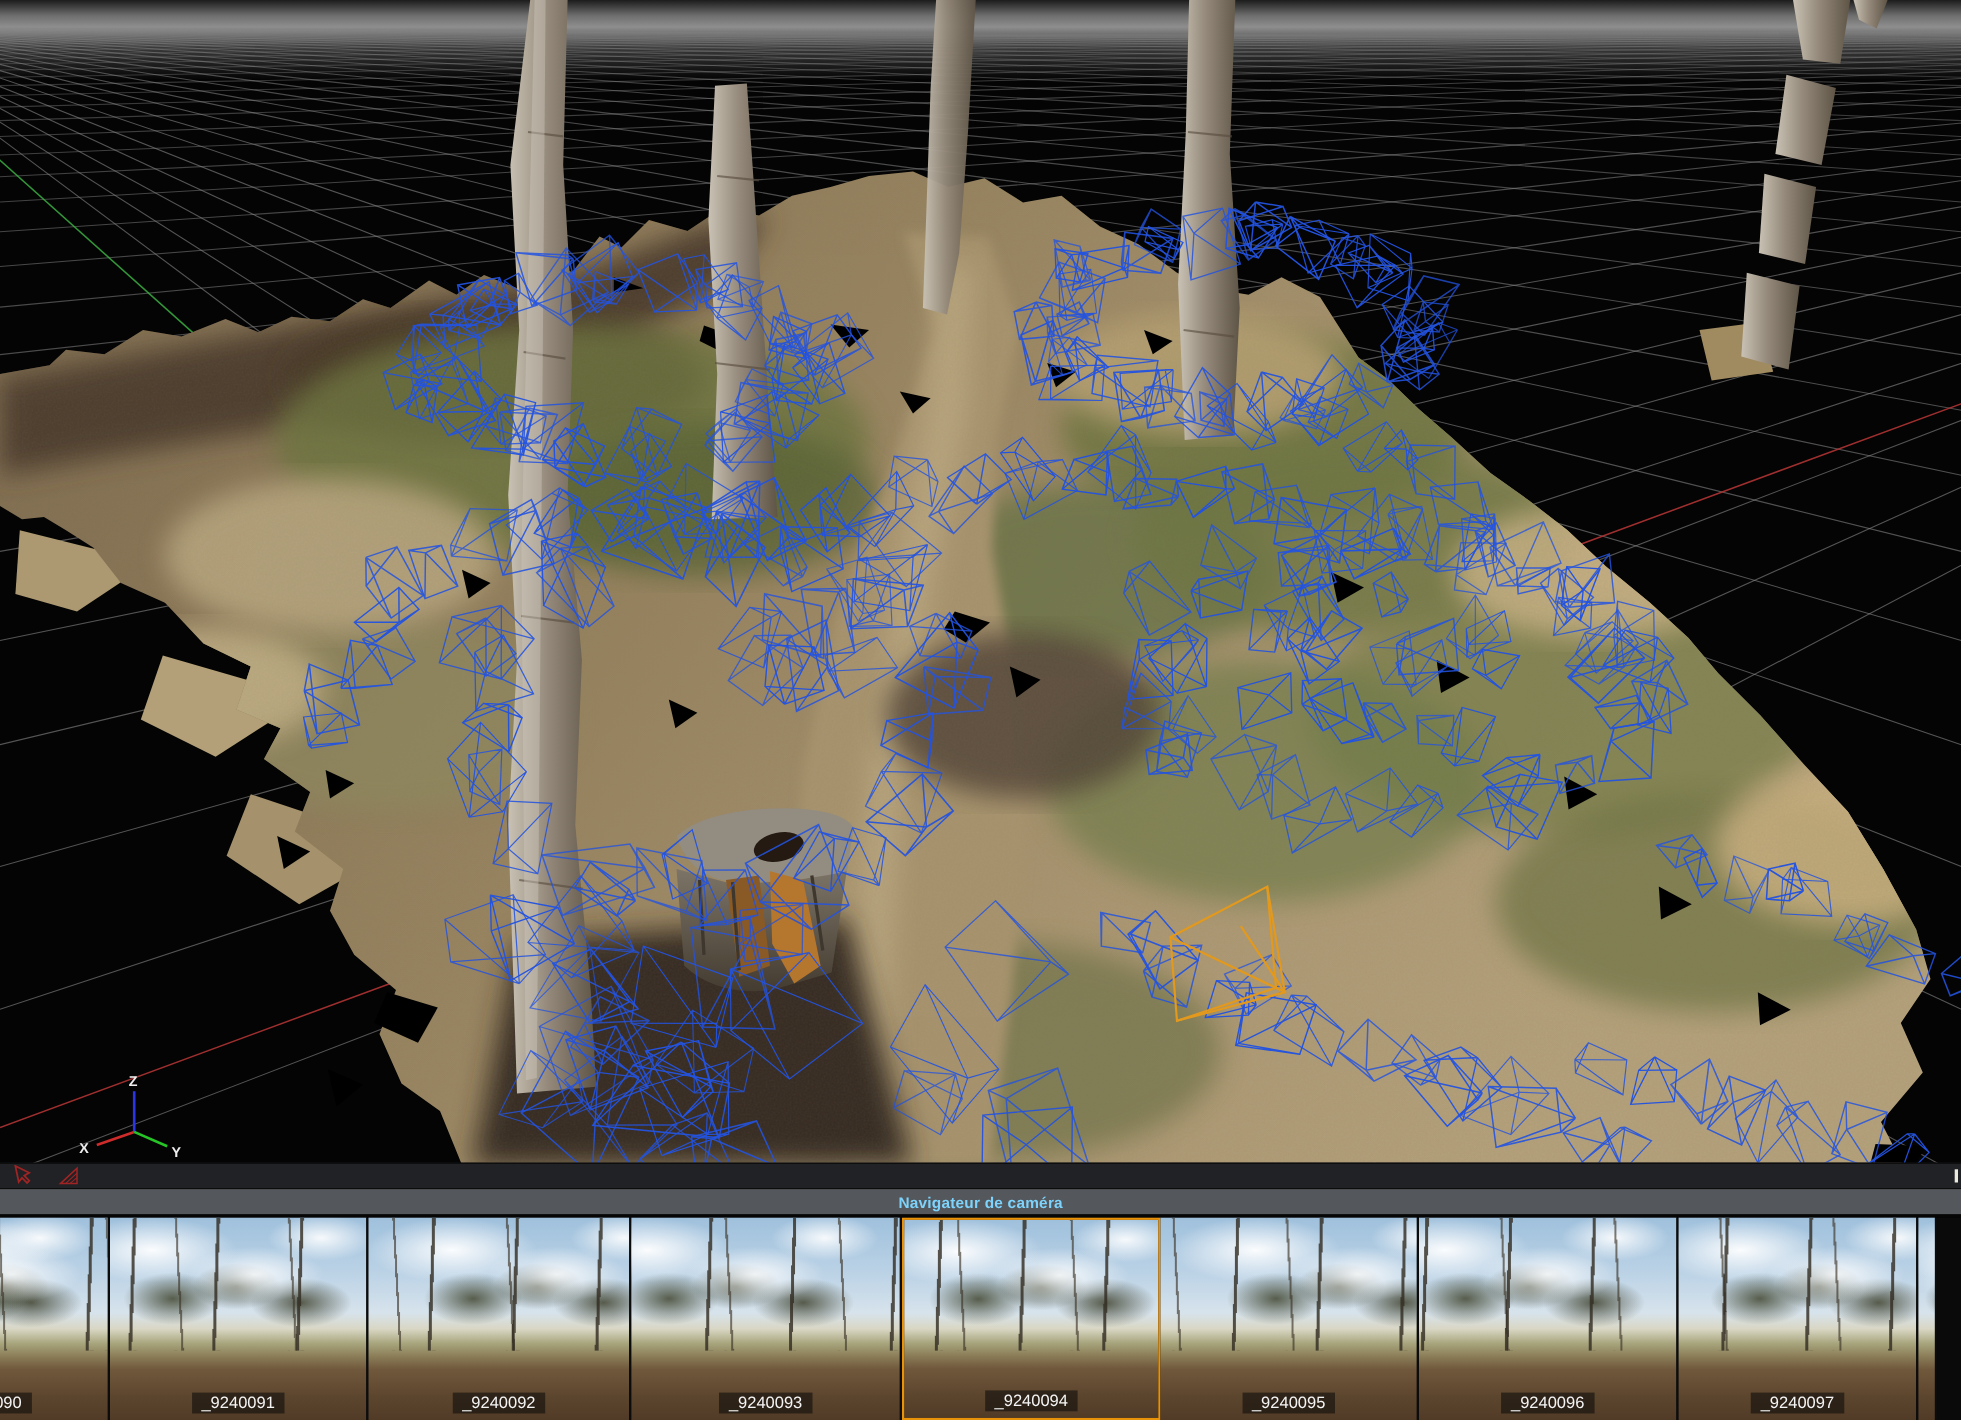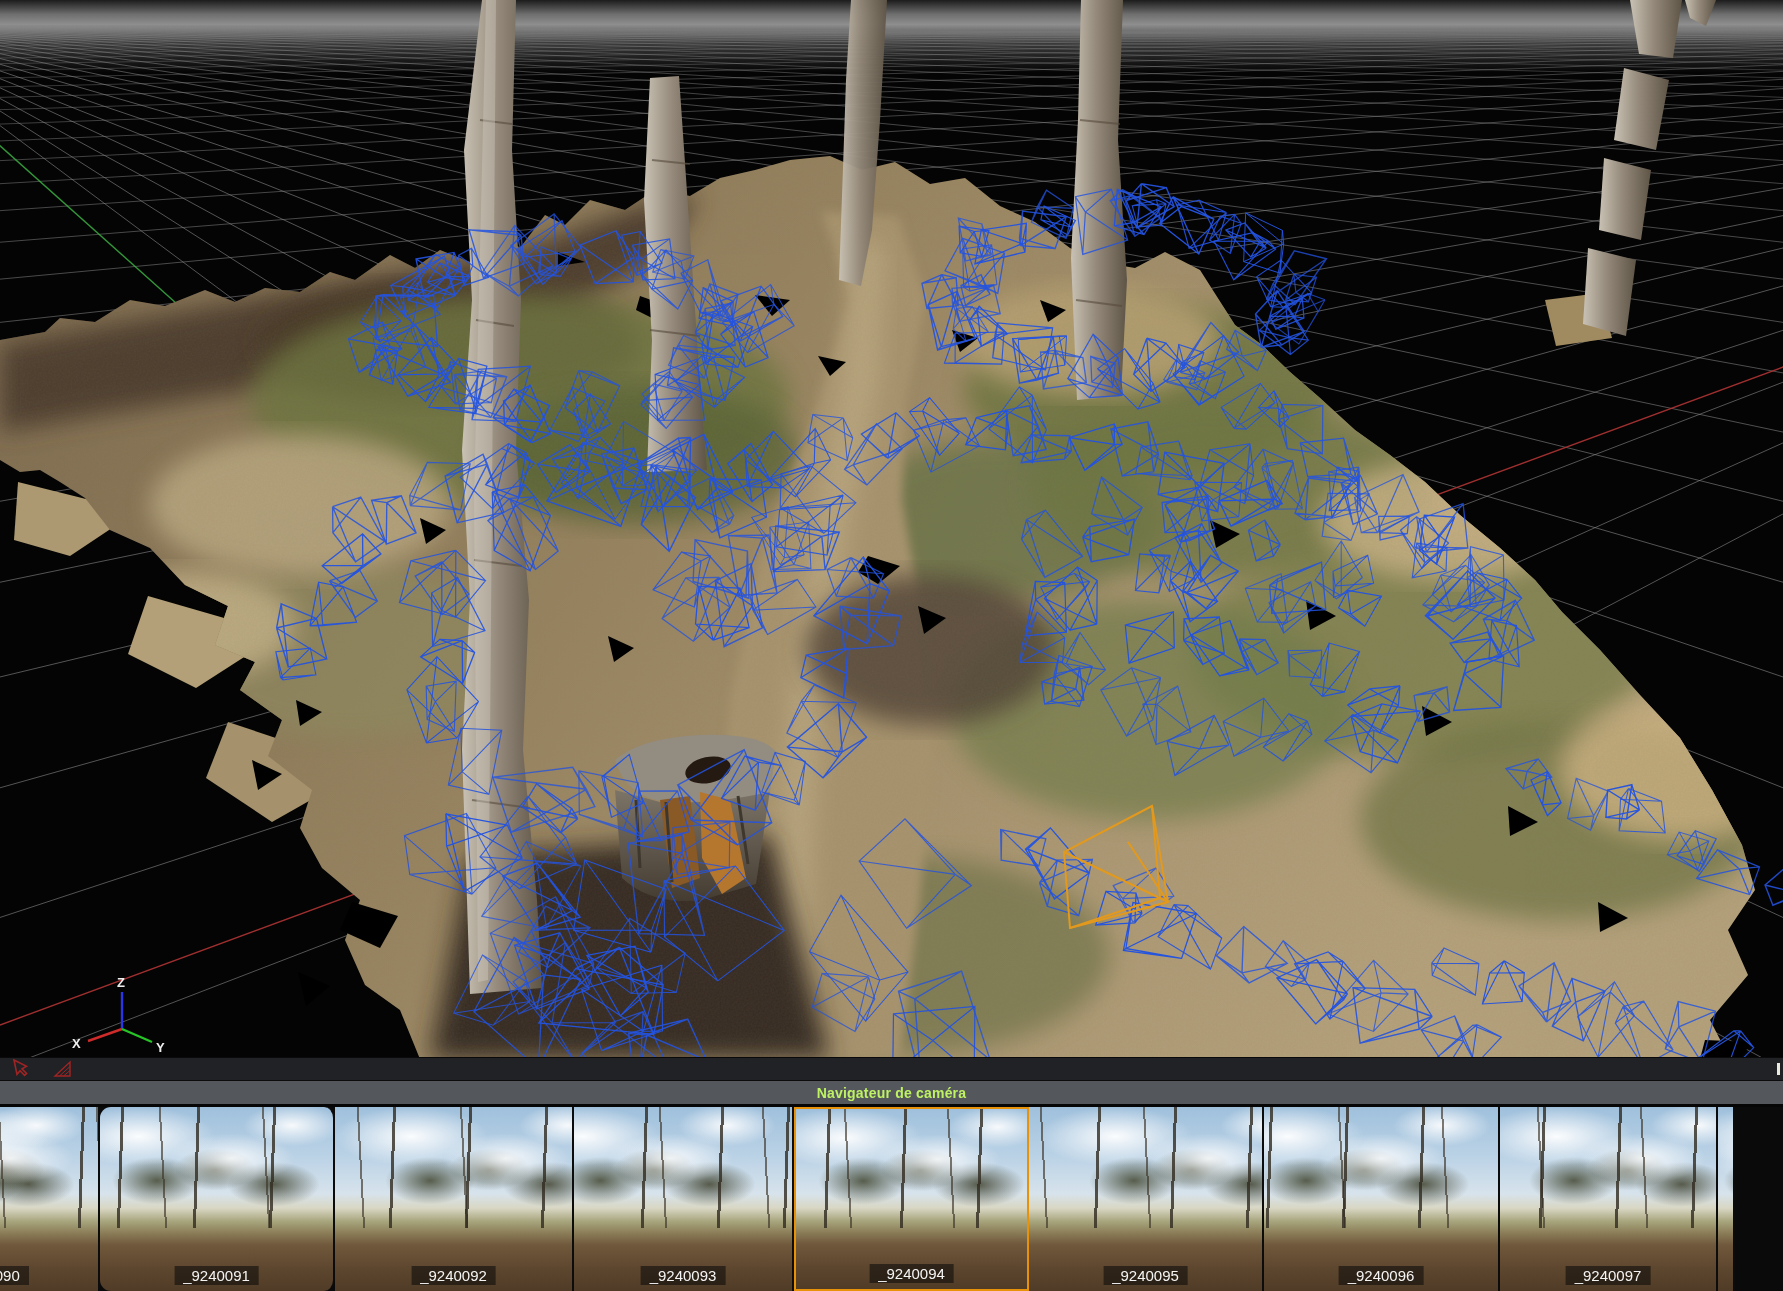--- a/index.html
+++ b/index.html
@@ -13,21 +13,21 @@
   
   #view-toolbar{position:relative;width:1783px;height:22px;background:#202226;border-top:1px solid #0a0a0a;}
   #view-toolbar .ticon{position:absolute;top:1px;width:20px;height:20px;}
   #view-toolbar .ticon.c1{left:10px;}
   #view-toolbar .ticon.c2{left:52px;}
   #scroll-dash{position:absolute;right:3px;top:5px;width:3px;height:12px;background:#eaeadf;}
 
   
   #nav-header{width:1783px;height:23px;background:#54575b;border-top:1px solid #0c0c0c;
     display:flex;align-items:center;justify-content:center;}
-  #nav-header span{color:#bef264;font-weight:bold;font-size:14px;letter-spacing:.2px;}
+  #nav-header span{color:#7dd3fc;font-weight:bold;font-size:14px;letter-spacing:.2px;}
   #nav-gap{width:1783px;height:3px;background:#060606;}
 
   
   #filmstrip{width:1783px;height:184px;display:flex;background:#0a0a0a;}
   .thumb{position:relative;height:184px;overflow:hidden;flex:none;box-sizing:border-box;
     border-right:2px solid #0c0c0c;cursor:pointer;
     background:
       radial-gradient(110px 42px at calc(22% + var(--sx)) 16%, rgba(255,255,255,.95), rgba(255,255,255,0) 70%),
       radial-gradient(90px 36px at calc(62% + var(--sx)) 28%, rgba(255,255,255,.85), rgba(255,255,255,0) 70%),
       radial-gradient(70px 30px at calc(88% + var(--sx)) 10%, rgba(255,255,255,.9), rgba(255,255,255,0) 70%),
@@ -587,29 +587,29 @@
   <div id="nav-header">
     <span>Navigateur de caméra</span>
   </div>
   <div id="nav-gap"></div>
 
   <div id="filmstrip">
       <div class="thumb partial-first" style="width: 100px; --sx: -50px;">
         <div class="thumb-trees"></div>
         <span class="thumb-label">_9240090</span>
       </div>
-      <div class="thumb" style="width: 235px; border-radius: 11px; --sx: -13px;">
+      <div class="thumb" style="width: 235px; --sx: -13px;">
         <div class="thumb-trees"></div>
         <span class="thumb-label">_9240091</span>
       </div>
       <div class="thumb" style="width: 239px; text-decoration: underline; --sx: 24px;">
         <div class="thumb-trees"></div>
         <span class="thumb-label">_9240092</span>
       </div>
-      <div class="thumb" style="width: 220px; --sx: -39px;">
+      <div class="thumb" style="width: 246px; --sx: -39px;">
         <div class="thumb-trees"></div>
         <span class="thumb-label">_9240093</span>
       </div>
       <div class="thumb selected" style="width: 235px; --sx: -2px;">
         <div class="thumb-trees"></div>
         <span class="thumb-label">_9240094</span>
       </div>
       <div class="thumb" style="width: 235px; --sx: 35px;">
         <div class="thumb-trees"></div>
         <span class="thumb-label">_9240095</span>

